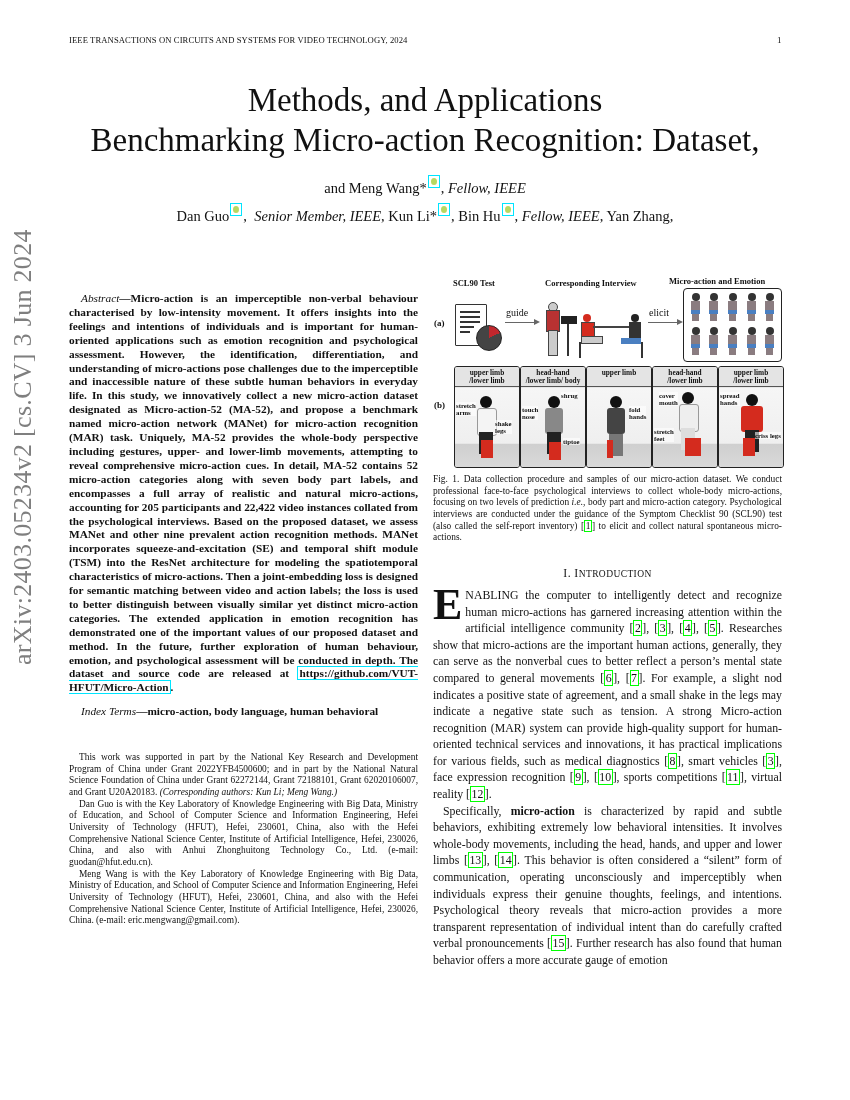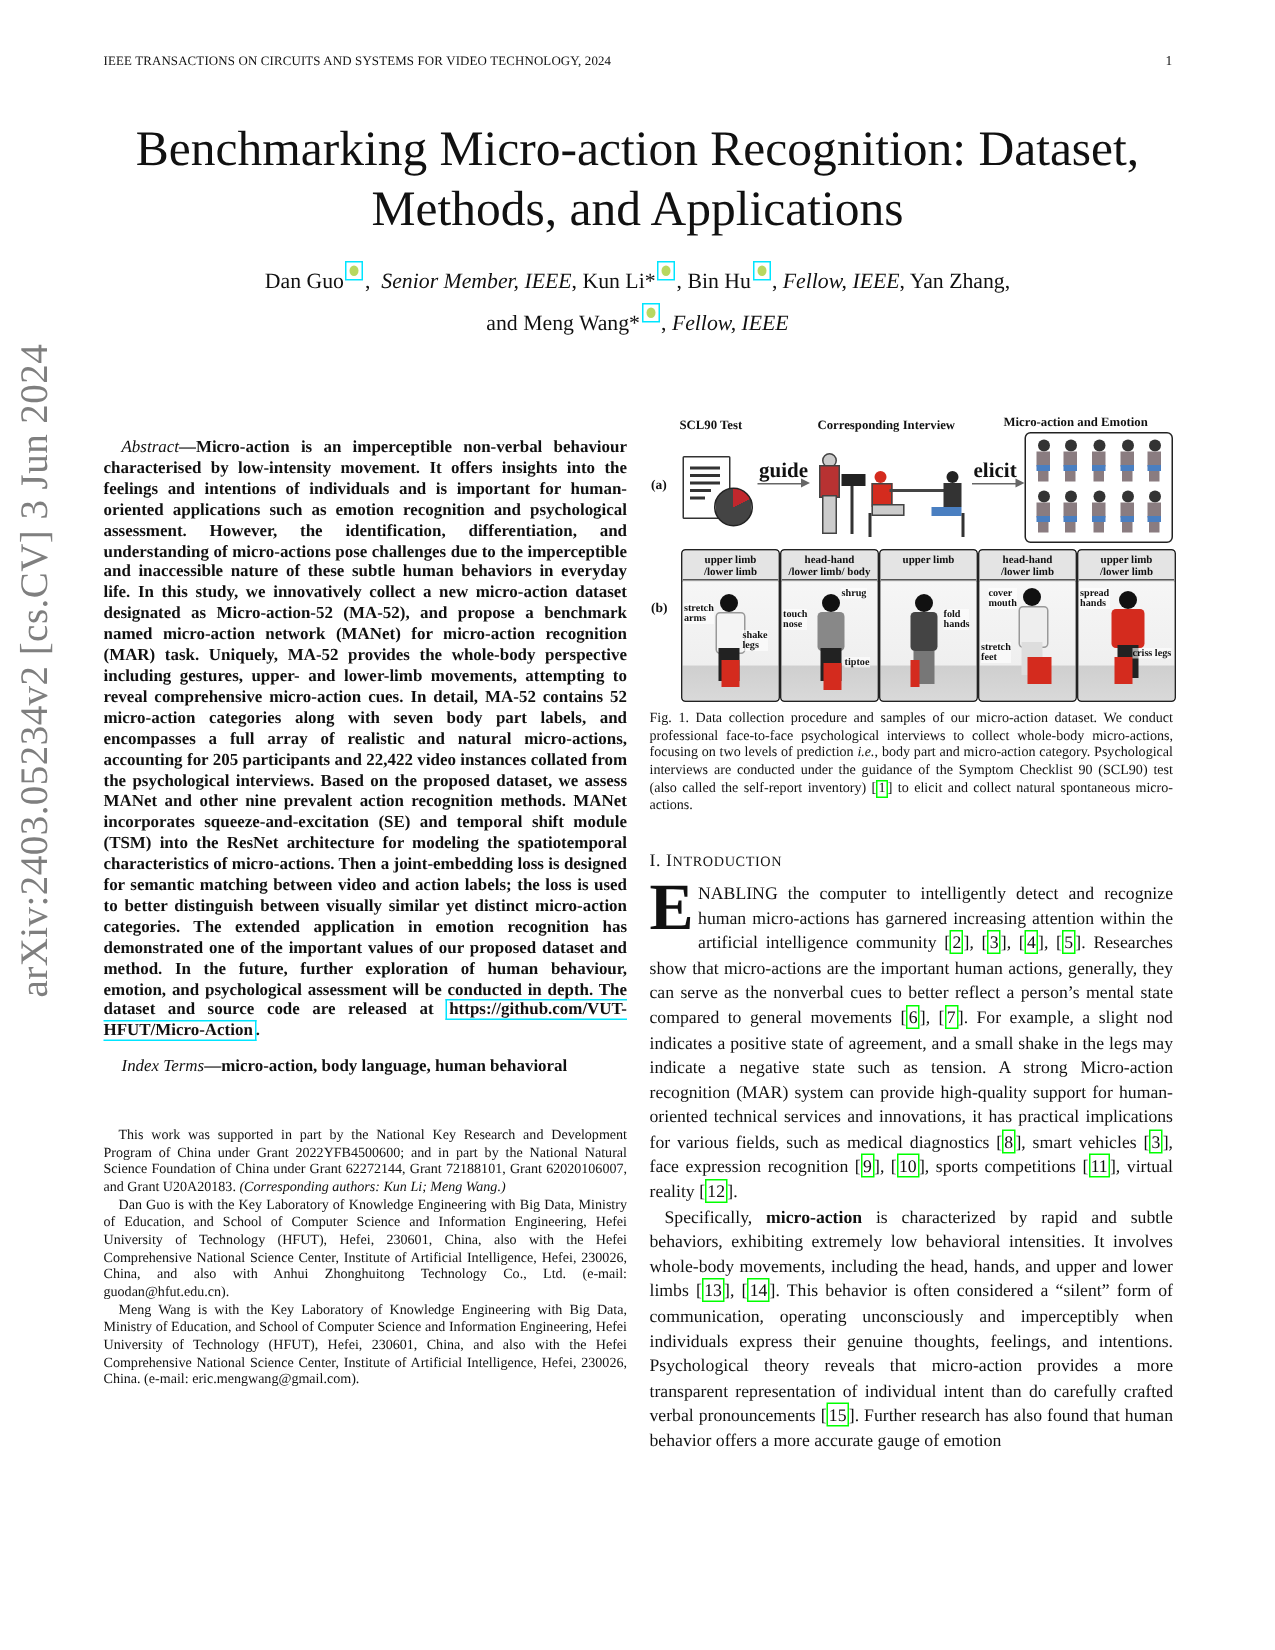--- a/index.html
+++ b/index.html
@@ -20,21 +20,21 @@
   .index-terms { font-size: 11.3px; line-height: 14px; font-weight: bold; text-indent: 12px; margin: 9px 0 0 0; text-align: justify; }
   .index-terms i { font-weight: normal; }
   .footnotes { position: absolute; left: 69px; top: 752px; width: 349px; font-size: 9.4px; line-height: 11.65px; text-align: justify; }
   .footnotes p { margin: 0; text-indent: 10px; }
   .footnotes i { font-style: italic; }
   .figure { position: relative; width: 349px; height: 198px; }
   .fig-a-label, .fig-b-label { position: absolute; font-size: 9px; font-weight: bold; }
   .fig-a-label { left: 1px; top: 48px; }
   .fig-b-label { left: 1px; top: 130px; }
   .fig-title { position: absolute; font-size: 8.5px; font-weight: bold; white-space: nowrap; }
-  .arrow-label { position: absolute; font-size: 14px; font-weight: bold; }
+  .arrow-label { position: absolute; font-size: 10px; font-weight: normal; }
   .arrow { position: absolute; height: 1px; background: #666; }
   .arrow::after { content: ""; position: absolute; right: -5px; top: -3px; border-left: 6px solid #666; border-top: 3.5px solid transparent; border-bottom: 3.5px solid transparent; }
   .doc-icon { position: absolute; left: 22px; top: 34px; width: 30px; height: 40px; border: 1.5px solid #333; background: #fff; border-radius: 1px; }
   .doc-icon .ln { position: absolute; left: 4px; height: 1.5px; background: #333; }
   .pie { position: absolute; left: 43px; top: 55px; width: 24px; height: 24px; border-radius: 50%; background: conic-gradient(#c1272d 0 18%, #444 18% 100%); border: 1.5px solid #222; }
   .interview { position: absolute; left: 110px; top: 30px; width: 105px; height: 60px; }
   .person { position: absolute; background: #888; }
   .emotion-box { position: absolute; left: 250px; top: 18px; width: 97px; height: 72px; border: 1.5px solid #222; border-radius: 4px; background: #fff; }
   .kid { position: absolute; width: 11px; height: 28px; }
   .kid .hd { position: absolute; left: 2px; top: 0; width: 8px; height: 8px; border-radius: 50%; background: #333; }
@@ -47,44 +47,44 @@
   .subj { position: absolute; }
   .subj .h { position: absolute; width: 12px; height: 12px; border-radius: 50%; background: #111; }
   .subj .t { position: absolute; width: 18px; height: 26px; border-radius: 3px; }
   .subj .l { position: absolute; width: 14px; height: 22px; background: #222; }
   .subj .s { position: absolute; width: 12px; height: 18px; background: #d42b1e; }
   .anno { position: absolute; font-size: 6.8px; font-weight: bold; line-height: 7px; background: rgba(255,255,255,0.6); }
   .caption { font-size: 9.4px; line-height: 11.65px; text-align: justify; margin: 6px 0 0 0; }
   .caption i { font-style: italic; }
   .cite { border: 1px solid #00ff00; padding: 0 0.5px; }
   .index-cont { font-size: 11.3px; font-weight: bold; margin: 15px 0 0 0; }
-  .section-head { text-align: left; font-size: 11.8px; margin: 22px 0 6px 0; letter-spacing: 0.4px; }
+  .section-head { text-align: center; font-size: 11.8px; margin: 22px 0 6px 0; letter-spacing: 0.4px; }
   .section-head .sc { font-size: 9.5px; }
   .body-text { font-size: 11.8px; line-height: 16.6px; text-align: justify; margin: 0; }
   .body-text p { margin: 0; text-indent: 10px; }
   .body-text p.first { text-indent: 0; }
   .dropcap { float: left; font-size: 44px; line-height: 33px; font-weight: bold; margin: 1px 3px 0 0; }
 </style>
 </head>
 <body>
 
 <div class="running-head">IEEE TRANSACTIONS ON CIRCUITS AND SYSTEMS FOR VIDEO TECHNOLOGY, 2024</div>
 <div class="page-num">1</div>
 
 <div class="title">
+  <div>Methods, and Applications</div>
   <div>Benchmarking Micro-action Recognition: Dataset,</div>
-  <div>Methods, and Applications</div>
 </div>
 
 <div class="authors">
   <div>
+    <span>and Meng Wang*</span><span class="orcid"></span>, <i>Fellow, IEEE</i>
+  </div>
+  <div>
     <span>Dan Guo</span><span class="orcid"></span>,&nbsp; <i>Senior Member, IEEE</i>, <span>Kun Li*</span><span class="orcid"></span>, <span>Bin Hu</span><span class="orcid"></span>, <i>Fellow, IEEE</i>, <span>Yan Zhang,</span>
-  </div>
-  <div>
-    <span>and Meng Wang*</span><span class="orcid"></span>, <i>Fellow, IEEE</i>
   </div>
 </div>
 
 <div class="arxiv">arXiv:2403.05234v2  [cs.CV]  3 Jun 2024</div>
 
 <div class="col-left">
   <p class="abstract"><i>Abstract</i><span>—Micro-action is an imperceptible non-verbal behaviour characterised by low-intensity movement. It offers insights into the feelings and intentions of individuals and is important for human-oriented applications such as emotion recognition and psychological assessment. However, the identification, differentiation, and understanding of micro-actions pose challenges due to the imperceptible and inaccessible nature of these subtle human behaviors in everyday life. In this study, we innovatively collect a new micro-action dataset designated as Micro-action-52 (MA-52), and propose a benchmark named micro-action network (MANet) for micro-action recognition (MAR) task. Uniquely, MA-52 provides the whole-body perspective including gestures, upper- and lower-limb movements, attempting to reveal comprehensive micro-action cues. In detail, MA-52 contains 52 micro-action categories along with seven body part labels, and encompasses a full array of realistic and natural micro-actions, accounting for 205 participants and 22,422 video instances collated from the psychological interviews. Based on the proposed dataset, we assess MANet and other nine prevalent action recognition methods. MANet incorporates squeeze-and-excitation (SE) and temporal shift module (TSM) into the ResNet architecture for modeling the spatiotemporal characteristics of micro-actions. Then a joint-embedding loss is designed for semantic matching between video and action labels; the loss is used to better distinguish between visually similar yet distinct micro-action categories. The extended application in emotion recognition has demonstrated one of the important values of our proposed dataset and method. In the future, further exploration of human behaviour, emotion, and psychological assessment will be conducted in depth. The dataset and source code are released at </span><span class="link-box">https://github.com/VUT-HFUT/Micro-Action</span><span>.</span></p>
   <p class="index-terms"><i>Index Terms</i><span>—micro-action, body language, human behavioral</span></p>
 </div>
 

